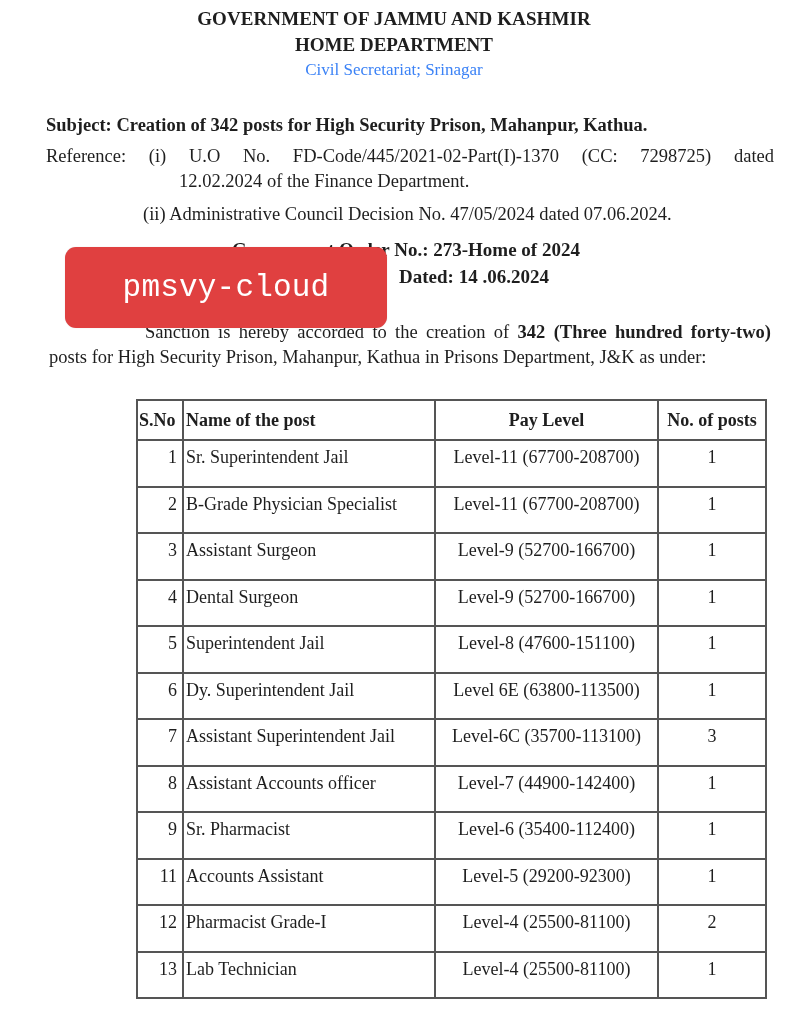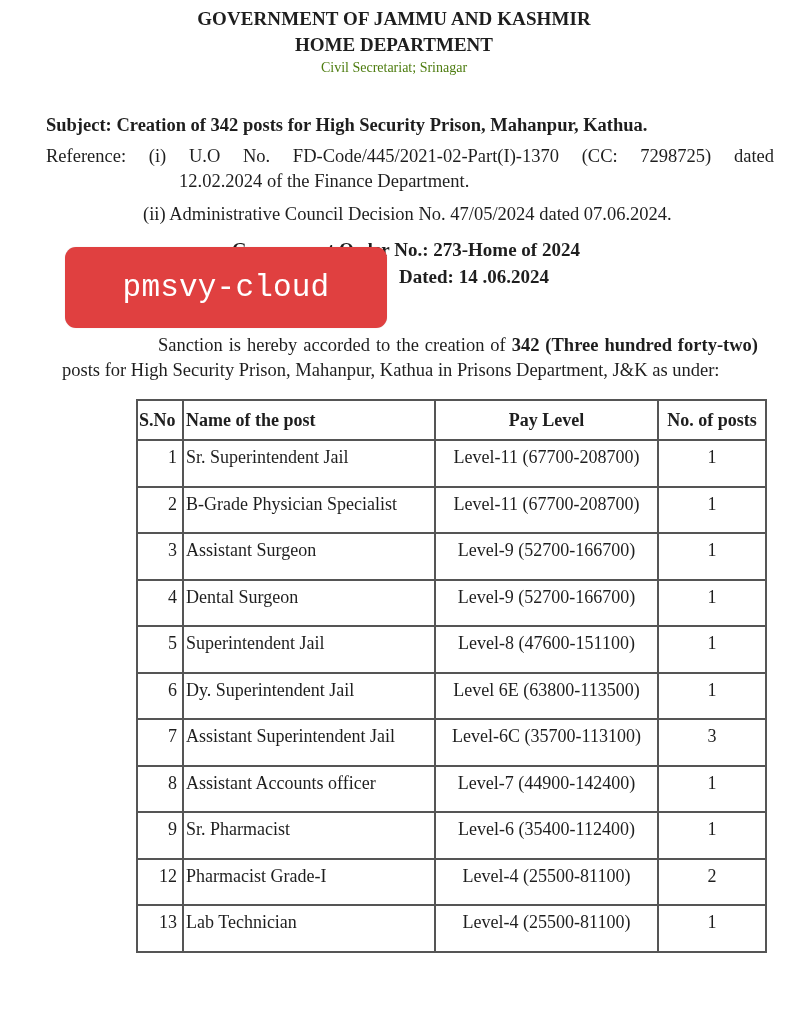--- a/index.html
+++ b/index.html
@@ -3,29 +3,29 @@
 <meta charset="utf-8">
 <style>
   html, body { margin:0; padding:0; }
   body {
     width:788px; height:1024px; overflow:hidden; background:#ffffff;
     font-family:"Liberation Serif", serif; color:#1e1e1e; position:relative;
   }
   .hdr { position:absolute; left:0; width:788px; text-align:center; }
   .h1 { top:8px; font-size:19px; font-weight:bold; letter-spacing:0.1px; }
   .h2 { top:34px; font-size:19px; font-weight:bold; }
-  .h3 { top:60px; font-size:14px; color:#4d7c0f; }
+  .h3 { top:60px; font-size:17px; color:#3b82f6; }
   .subject { position:absolute; left:46px; top:115px; font-size:18.5px; font-weight:bold; }
   .ref1 { position:absolute; left:46px; top:146px; width:728px; font-size:18.5px; text-align:justify; text-align-last:justify; }
   .ref1b { position:absolute; left:179px; top:171px; font-size:18.5px; }
   .ref2 { position:absolute; left:143px; top:204px; font-size:18.5px; }
   .order { position:absolute; left:232px; top:239px; font-size:19px; font-weight:bold; }
   .dated { position:absolute; left:399px; top:266px; font-size:19px; font-weight:bold; }
   .para { position:absolute; left:46px; top:317px; width:728px; font-size:18.5px; line-height:24.5px; text-align:justify; }
-  .para p { margin:16px; text-indent:96px; }
+  .para p { margin:3px; text-indent:96px; }
   .watermark {
     position:absolute; left:65px; top:247px; width:322px; height:81px;
     background:#e04040; border-radius:11px; color:#ffffff;
     font-family:Liberation Mono, monospace; font-size:31px;
     display:flex; align-items:center; justify-content:center; letter-spacing:0.2px;
     box-shadow:0 0 1px rgba(0,0,0,0.2);
   }
   table.posts {
     position:absolute; left:136px; top:399px; width:619px;
     border-collapse:collapse; font-size:18px; table-layout:fixed;
@@ -117,20 +117,26 @@
         <td class="c-pay">Level-7 (44900-142400)</td>
         <td class="c-num">1</td>
       </tr>
       <tr>
         <td class="c-sno">9</td>
         <td class="c-name">Sr. Pharmacist</td>
         <td class="c-pay">Level-6 (35400-112400)</td>
         <td class="c-num">1</td>
       </tr>
       <tr>
+        <td class="c-sno">11</td>
+        <td class="c-name">Accounts Assistant</td>
+        <td class="c-pay">Level-5 (29200-92300)</td>
+        <td class="c-num">1</td>
+      </tr>
+      <tr>
         <td class="c-sno">12</td>
         <td class="c-name">Pharmacist Grade-I</td>
         <td class="c-pay">Level-4 (25500-81100)</td>
         <td class="c-num">2</td>
       </tr>
       <tr>
         <td class="c-sno">13</td>
         <td class="c-name">Lab Technician</td>
         <td class="c-pay">Level-4 (25500-81100)</td>
         <td class="c-num">1</td>

